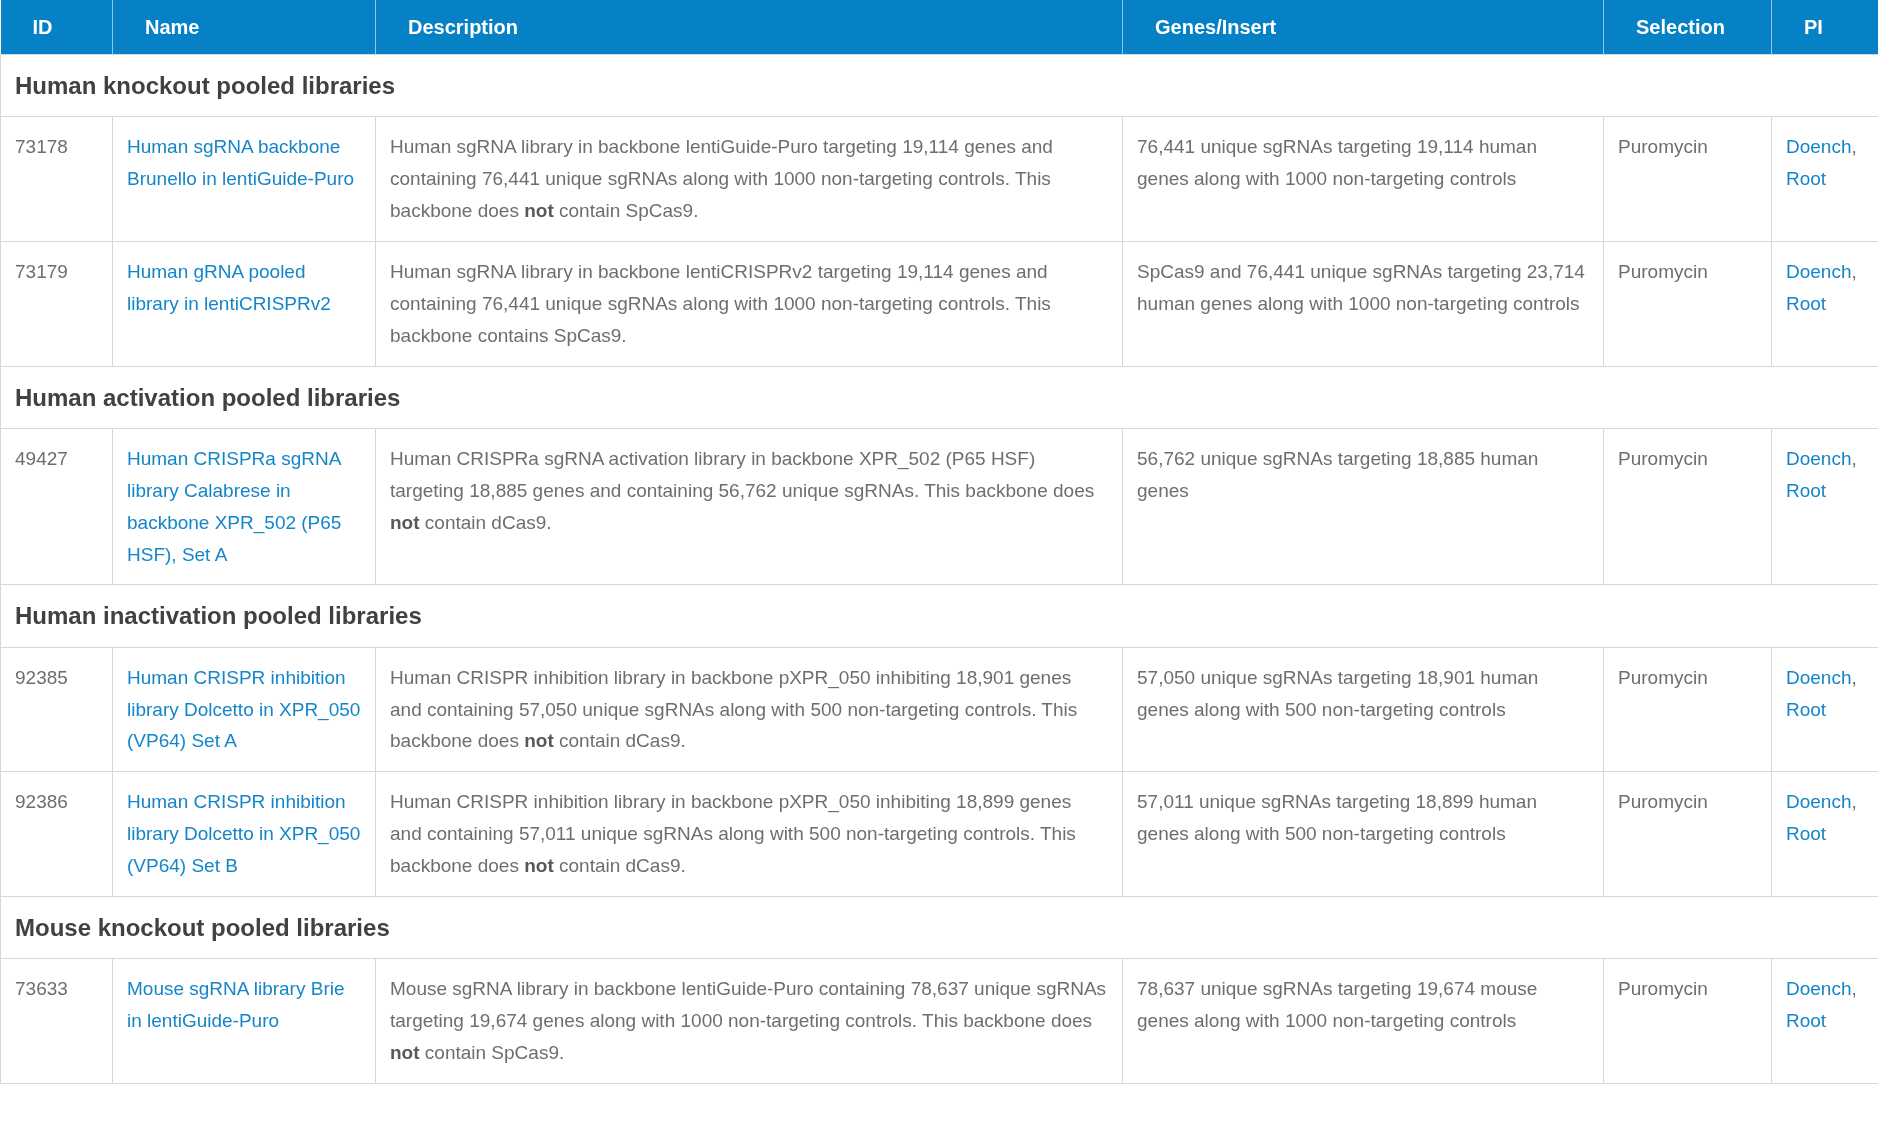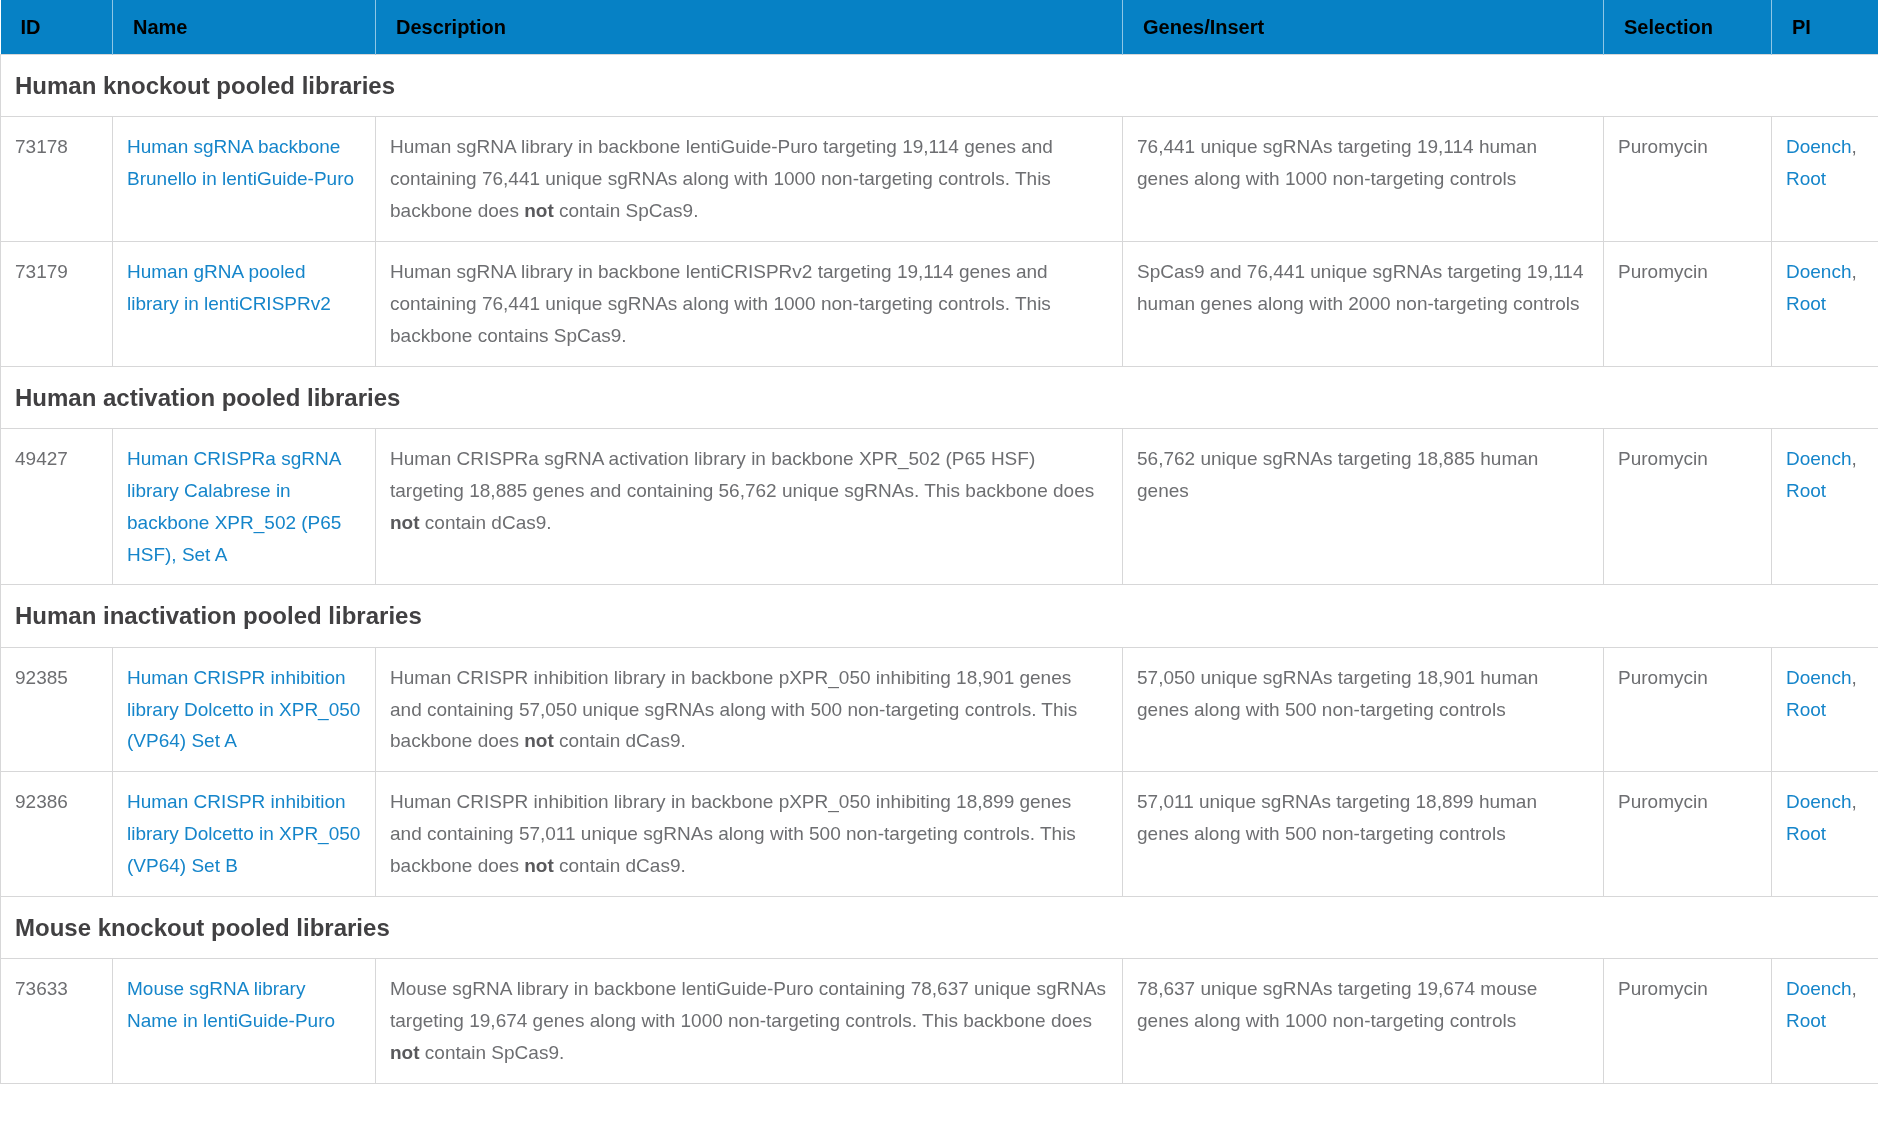--- a/index.html
+++ b/index.html
@@ -12,25 +12,25 @@
   html,body{margin:0;padding:0;background:#ffffff;}
   body{font-family:"Liberation Sans","DejaVu Sans",sans-serif;color:var(--text);}
   table{
     width:1878px;
     table-layout:fixed;
     border-collapse:collapse;
     background:#fff;
   }
   thead th{
     background:var(--header-bg);
-    color:#000000;
+    color:#ffffff;
     font-size:20px;
     font-weight:bold;
     text-align:left;
-    padding:14px 20px;
+    padding:14px 32px;
     line-height:1.3;
   }
   thead th + th{border-left:1px solid rgba(255,255,255,0.55);margin-top:16px;}
   tbody td{
     border:1px solid var(--border);
     vertical-align:top;
     font-size:19px;
     line-height:1.68;
     padding:14px 14px;
     color:var(--text);
@@ -83,21 +83,21 @@
         <td class="name-cell"><a class="plasmid-link" href="#">Human sgRNA backbone Brunello in lentiGuide-Puro</a></td>
         <td class="desc-cell"><span>Human sgRNA library in backbone lentiGuide-Puro targeting 19,114 genes and containing 76,441 unique sgRNAs along with 1000 non-targeting controls. This backbone does </span><strong>not</strong><span> contain SpCas9.</span></td>
         <td class="genes-cell">76,441 unique sgRNAs targeting 19,114 human genes along with 1000 non-targeting controls</td>
         <td class="selection-cell">Puromycin</td>
         <td class="pi-cell"><a class="pi-link" href="#">Doench</a><span class="pi-sep">, </span><a class="pi-link" href="#">Root</a></td>
       </tr>
       <tr class="data-row">
         <td class="id-cell">73179</td>
         <td class="name-cell"><a class="plasmid-link" href="#">Human gRNA pooled library in lentiCRISPRv2</a></td>
         <td class="desc-cell"><span>Human sgRNA library in backbone lentiCRISPRv2 targeting 19,114 genes and containing 76,441 unique sgRNAs along with 1000 non-targeting controls. This backbone contains SpCas9.</span></td>
-        <td class="genes-cell">SpCas9 and 76,441 unique sgRNAs targeting 19,114 human genes along with 2000 non-targeting controls</td>
+        <td class="genes-cell">SpCas9 and 76,441 unique sgRNAs targeting 23,714 human genes along with 1000 non-targeting controls</td>
         <td class="selection-cell">Puromycin</td>
         <td class="pi-cell"><a class="pi-link" href="#">Doench</a><span class="pi-sep">, </span><a class="pi-link" href="#">Root</a></td>
       </tr>
       <tr class="section-row">
         <td colspan="6">Human activation pooled libraries</td>
       </tr>
       <tr class="data-row">
         <td class="id-cell">49427</td>
         <td class="name-cell"><a class="plasmid-link" href="#">Human CRISPRa sgRNA library Calabrese in backbone XPR_502 (P65 HSF), Set A</a></td>
         <td class="desc-cell"><span>Human CRISPRa sgRNA activation library in backbone XPR_502 (P65 HSF) targeting 18,885 genes and containing 56,762 unique sgRNAs. This backbone does </span><strong>not</strong><span> contain dCas9.</span></td>
@@ -122,20 +122,20 @@
         <td class="desc-cell"><span>Human CRISPR inhibition library in backbone pXPR_050 inhibiting 18,899 genes and containing 57,011 unique sgRNAs along with 500 non-targeting controls. This backbone does </span><strong>not</strong><span> contain dCas9.</span></td>
         <td class="genes-cell">57,011 unique sgRNAs targeting 18,899 human genes along with 500 non-targeting controls</td>
         <td class="selection-cell">Puromycin</td>
         <td class="pi-cell"><a class="pi-link" href="#">Doench</a><span class="pi-sep">, </span><a class="pi-link" href="#">Root</a></td>
       </tr>
       <tr class="section-row">
         <td colspan="6">Mouse knockout pooled libraries</td>
       </tr>
       <tr class="data-row">
         <td class="id-cell">73633</td>
-        <td class="name-cell"><a class="plasmid-link" href="#">Mouse sgRNA library Name in lentiGuide-Puro</a></td>
+        <td class="name-cell"><a class="plasmid-link" href="#">Mouse sgRNA library Brie in lentiGuide-Puro</a></td>
         <td class="desc-cell"><span>Mouse sgRNA library in backbone lentiGuide-Puro containing 78,637 unique sgRNAs targeting 19,674 genes along with 1000 non-targeting controls. This backbone does </span><strong>not</strong><span> contain SpCas9.</span></td>
         <td class="genes-cell">78,637 unique sgRNAs targeting 19,674 mouse genes along with 1000 non-targeting controls</td>
         <td class="selection-cell">Puromycin</td>
         <td class="pi-cell"><a class="pi-link" href="#">Doench</a><span class="pi-sep">, </span><a class="pi-link" href="#">Root</a></td>
       </tr>
     </tbody>
 </table>
 
 </body></html>

